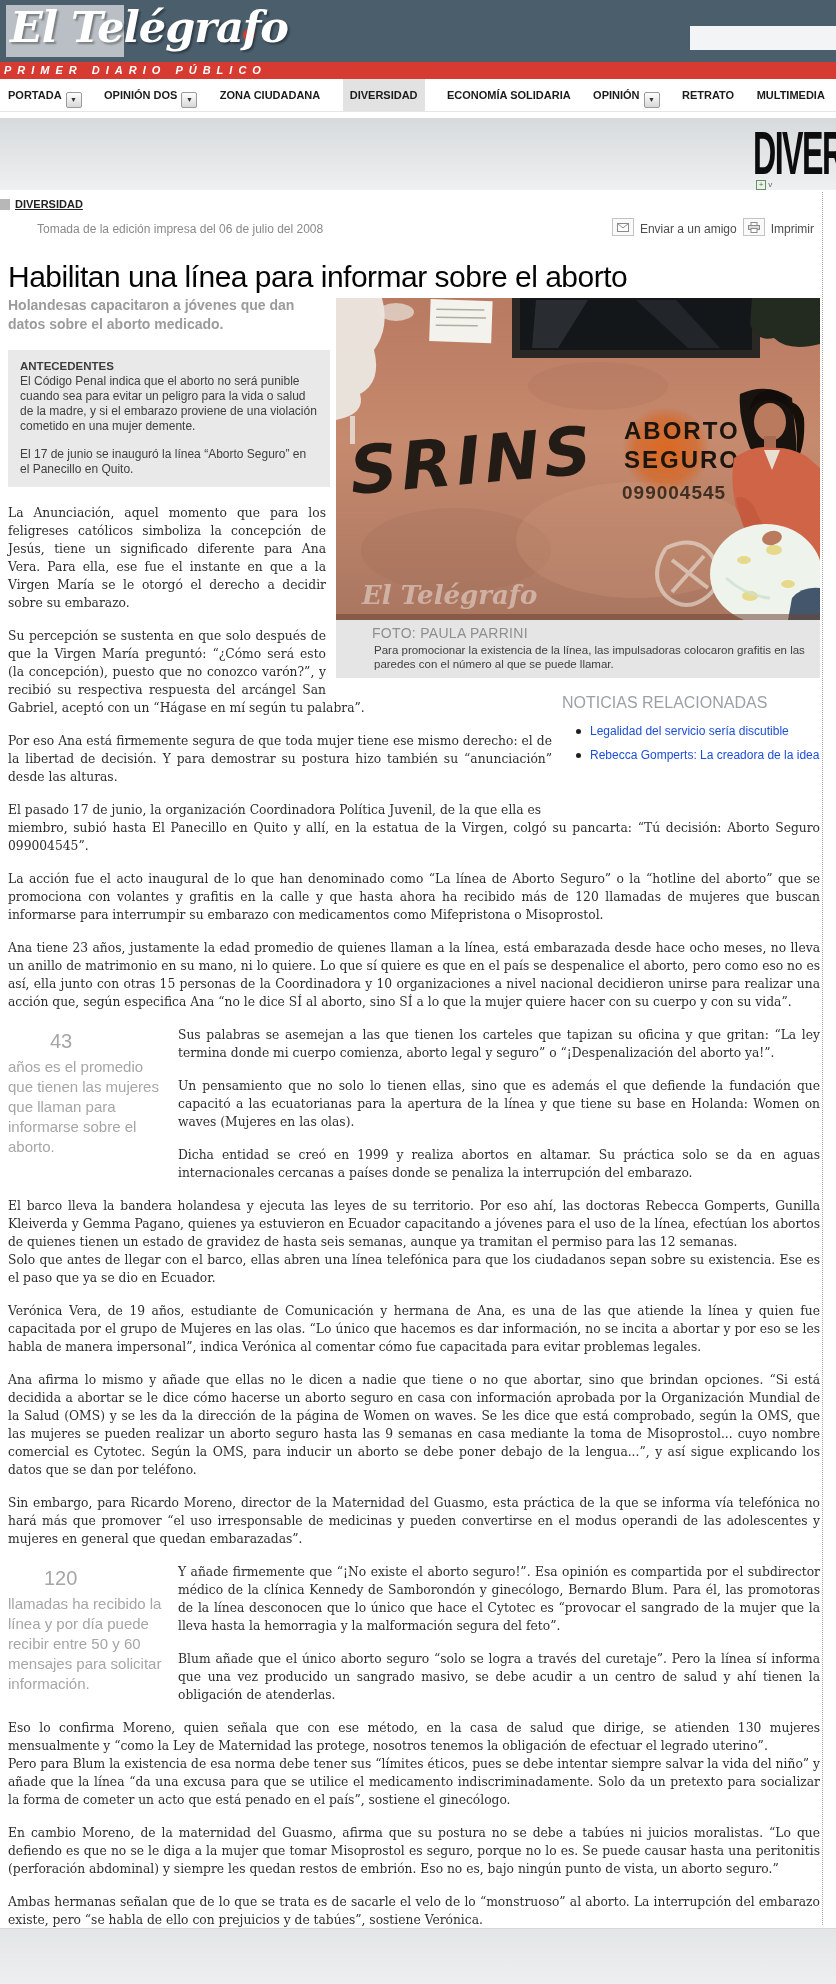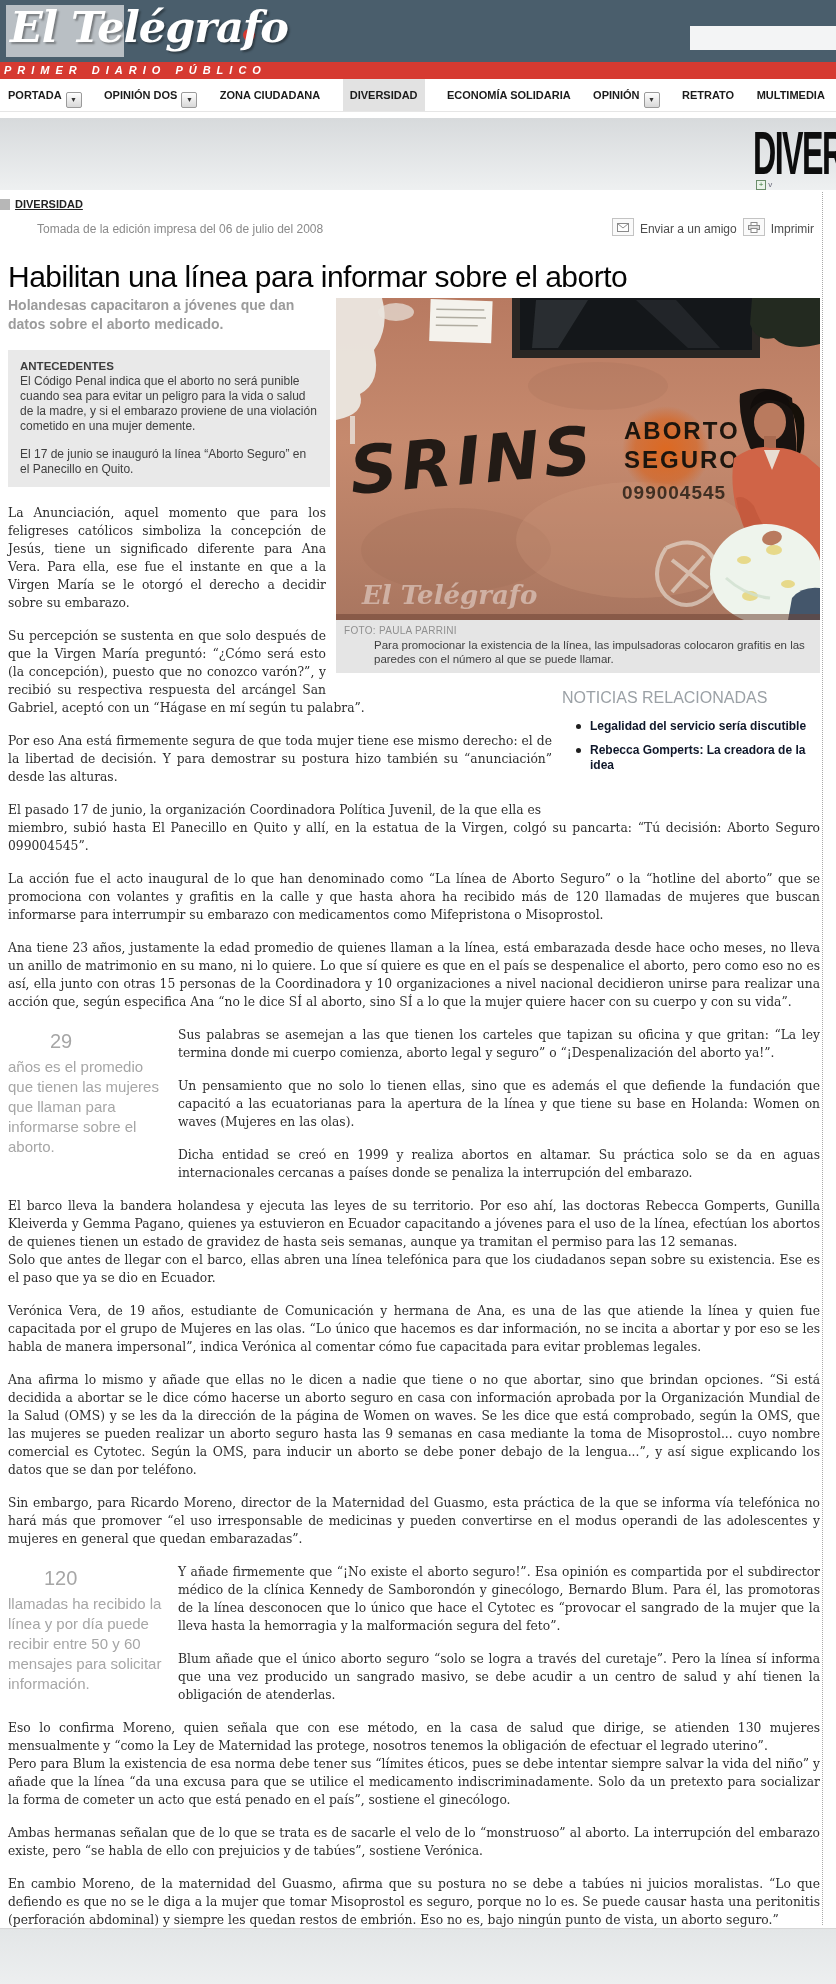--- a/index.html
+++ b/index.html
@@ -50,29 +50,29 @@
   .ico-box{display:inline-flex;align-items:center;justify-content:center;width:20px;height:16px;
        border:1px solid #c3c3c3;background:#fafafa;cursor:pointer;}
   .h1{position:absolute;left:8px;top:240px;width:812px;font-size:30px;font-weight:normal;
        color:#050505;letter-spacing:-.5px;}
 
   
   .article{position:absolute;left:8px;top:296px;width:812px;}
   .photo-wrap{float:right;width:484px;margin:2px 0 12px 10px;}
   .photo-wrap svg{display:block;}
   .caption-box{background:#e5e5e5;padding:5px 8px 7px;}
-  .credit{font-size:10px;color:#8f8f8f;letter-spacing:.3px;}
+  .credit{font-size:14px;color:#8f8f8f;letter-spacing:.3px;margin-left:28px;}
   .caption{font-size:11.5px;line-height:14px;color:#3f3f3f;margin-top:2px;margin-left:30px;}
 
   .related{float:right;clear:right;width:258px;margin:4px 0 14px 10px;}
   .related-title{font-size:16px;color:#9ba1a6;text-align:left;margin-bottom:12px;}
   .rel-item{display:flex;margin-bottom:9px;cursor:pointer;}
   .rel-item .dot{flex:0 0 5px;width:5px;height:5px;border-radius:50%;background:#1f1f1f;
        margin:5px 9px 0 14px;}
-  .rel-item .txt{font-size:12px;line-height:15px;font-weight:bold;color:#0f172a;}
+  .rel-item .txt{font-size:12px;line-height:15px;font-weight:normal;color:#1d4ed8;}
 
   .subhead{font-size:14px;line-height:19px;font-weight:bold;color:#9b9b9b;margin:0 0 13px;}
   .antecedentes{width:322px;box-sizing:border-box;background:#e9e9e9;padding:10px 12px;
        margin:16px 0 17px;}
   .ant-title{font-size:11.5px;font-weight:bold;color:#3d3d3d;}
   .ant-p{font-size:12px;line-height:15px;color:#404040;margin:2px 0 0;}
   .ant-p + .ant-p{margin-top:13px;}
 
   .body-p{font-family:"DejaVu Serif",serif;font-size:12.3px;line-height:18px;color:#2e2e2e;
        text-align:justify;white-space:pre-line;margin:0 0 15px;}
@@ -252,42 +252,42 @@
 
     <p class="body-p">La Anunciación, aquel momento que para los feligreses católicos simboliza la concepción de Jesús, tiene un significado diferente para Ana Vera. Para ella, ese fue el instante en que a la Virgen María se le otorgó el derecho a decidir sobre su embarazo.</p>
     <p class="body-p">Su percepción se sustenta en que solo después de que la Virgen María preguntó: “¿Cómo será esto (la concepción), puesto que no conozco varón?”, y recibió su respectiva respuesta del arcángel San Gabriel, aceptó con un “Hágase en mí según tu palabra”.</p>
     <p class="body-p">Por eso Ana está firmemente segura de que toda mujer tiene ese mismo derecho: el de la libertad de decisión. Y para demostrar su postura hizo también su “anunciación” desde las alturas.</p>
     <p class="body-p">El  pasado 17 de junio, la organización Coordinadora Política Juvenil, de la que ella es
 miembro, subió hasta El Panecillo en Quito y allí, en la estatua de la Virgen, colgó su pancarta: “Tú decisión: Aborto Seguro 099004545”.</p>
     <p class="body-p">La acción fue el acto inaugural de lo que han denominado como “La línea de Aborto Seguro” o la  “hotline del aborto” que se promociona con volantes y grafitis en la calle y que hasta ahora ha recibido más de 120 llamadas de mujeres que buscan informarse para interrumpir su embarazo con medicamentos como Mifepristona o Misoprostol.</p>
     <p class="body-p">Ana tiene 23 años, justamente la edad promedio de quienes llaman a la línea, está embarazada desde hace ocho meses, no lleva un anillo de matrimonio en su mano, ni lo quiere. Lo que sí quiere es que en el país se despenalice el aborto, pero como eso no es así, ella junto con otras 15 personas de la Coordinadora y 10 organizaciones a nivel nacional decidieron unirse para realizar una acción que, según especifica Ana “no le dice SÍ al aborto, sino SÍ a lo que la mujer quiere hacer con su cuerpo y con su vida”.</p>
 
     <div class="pullquote">
-      <div class="pq-num">29</div>
+      <div class="pq-num">43</div>
       <div class="pq-txt">años es el promedio que tienen las mujeres que llaman para informarse sobre el aborto.</div>
     </div>
     <p class="body-p">Sus palabras se asemejan a las que tienen los carteles que tapizan su oficina y que gritan: “La ley termina donde mi cuerpo comienza, aborto legal y seguro” o “¡Despenalización del aborto ya!”.</p>
     <p class="body-p">Un pensamiento que no solo lo tienen ellas, sino que es además el que defiende la fundación que capacitó a las ecuatorianas para la apertura de la línea y que tiene su base en Holanda: Women on waves (Mujeres en las olas).</p>
     <p class="body-p">Dicha entidad se creó en 1999 y realiza abortos en altamar. Su práctica solo se da en aguas internacionales cercanas a países donde se penaliza la interrupción del embarazo.</p>
     <p class="body-p">El barco lleva la bandera holandesa y ejecuta las leyes de su territorio. Por eso ahí, las doctoras Rebecca Gomperts, Gunilla Kleiverda y Gemma Pagano, quienes ya estuvieron en Ecuador capacitando a jóvenes para el uso de la línea, efectúan los abortos de quienes tienen un estado de gravidez de hasta seis semanas, aunque ya tramitan el permiso para las 12 semanas.
 Solo que antes de llegar con el barco, ellas abren una línea telefónica para que los ciudadanos sepan sobre su existencia. Ese es el paso que ya se dio en Ecuador.</p>
     <p class="body-p">Verónica Vera, de 19 años, estudiante de Comunicación y hermana de Ana, es una de las que atiende la línea y quien fue capacitada por el grupo de Mujeres en las olas. “Lo único que hacemos es dar información, no se incita a abortar y por eso se les habla de manera impersonal”, indica Verónica al comentar cómo fue capacitada para evitar problemas legales.</p>
     <p class="body-p">Ana afirma lo mismo y añade que ellas no le dicen a nadie que tiene o no que abortar, sino que brindan opciones. “Si está decidida a abortar se le dice cómo hacerse un aborto seguro en casa con información aprobada por la Organización Mundial de la Salud (OMS) y se les da la dirección de la página de Women on waves. Se les dice que está comprobado, según la OMS, que las mujeres se pueden realizar un aborto seguro hasta las 9 semanas en casa mediante la toma de Misoprostol... cuyo nombre comercial es Cytotec. Según la OMS, para inducir un aborto se debe poner debajo de la lengua...”, y así sigue explicando los datos que se dan por teléfono.</p>
     <p class="body-p">Sin embargo, para Ricardo Moreno, director de la Maternidad del Guasmo, esta práctica de la que se informa vía telefónica no hará más que promover “el uso irresponsable de medicinas y pueden convertirse en el modus operandi de las adolescentes y mujeres en general que quedan embarazadas”.</p>
 
     <div class="pullquote">
       <div class="pq-num" style="padding-left:36px">120</div>
       <div class="pq-txt">llamadas ha recibido la línea y por día puede recibir entre 50 y 60 mensajes para solicitar información.</div>
     </div>
     <p class="body-p">Y añade firmemente que “¡No existe el aborto seguro!”. Esa opinión es compartida por el subdirector médico de la clínica Kennedy de Samborondón y ginecólogo, Bernardo Blum. Para él, las promotoras de la línea desconocen que lo único que hace el Cytotec es “provocar el sangrado de la mujer que la lleva  hasta la hemorragia y la malformación segura del feto”.</p>
     <p class="body-p">Blum añade que el único aborto seguro “solo se logra a través del curetaje”. Pero la línea sí informa que una vez producido un sangrado masivo, se debe acudir a  un centro de salud y ahí tienen la obligación de atenderlas.</p>
     <p class="body-p">Eso lo confirma Moreno, quien señala que con ese método, en la casa de salud que dirige, se atienden 130 mujeres mensualmente y “como la Ley de Maternidad las protege, nosotros tenemos la obligación de efectuar el legrado uterino”.
 Pero para Blum la existencia de esa norma debe tener sus “límites éticos, pues se debe intentar siempre salvar la vida del niño” y añade que la línea “da una excusa para que se utilice el medicamento indiscriminadamente. Solo da un pretexto para socializar la forma de cometer un acto que está penado en el país”, sostiene el ginecólogo.</p>
+    <p class="body-p">En cambio Moreno, de la maternidad del Guasmo, afirma que su postura no se debe a tabúes ni juicios moralistas. “Lo que defiendo es que no se le diga a la mujer que tomar Misoprostol es seguro, porque no lo es. Se puede causar hasta una peritonitis (perforación abdominal) y siempre les quedan restos de embrión. Eso no es, bajo ningún punto de vista, un aborto seguro.”</p>
     <p class="body-p">Ambas hermanas señalan que de lo que se trata es de sacarle el velo de lo “monstruoso” al aborto. La interrupción del embarazo existe, pero “se habla de ello con prejuicios y de tabúes”, sostiene Verónica.</p>
-    <p class="body-p">En cambio Moreno, de la maternidad del Guasmo, afirma que su postura no se debe a tabúes ni juicios moralistas. “Lo que defiendo es que no se le diga a la mujer que tomar Misoprostol es seguro, porque no lo es. Se puede causar hasta una peritonitis (perforación abdominal) y siempre les quedan restos de embrión. Eso no es, bajo ningún punto de vista, un aborto seguro.”</p>
 
     <div class="byline clear">
       <div class="by-name">Mariuxi León</div>
       <div class="by-email">mleon@telegrafo.com.ec</div>
       <div class="by-role">Editora - Diversidad</div>
     </div>
   </div>
 
   <div class="dotted-edge"></div>
   <div class="footer"></div>

